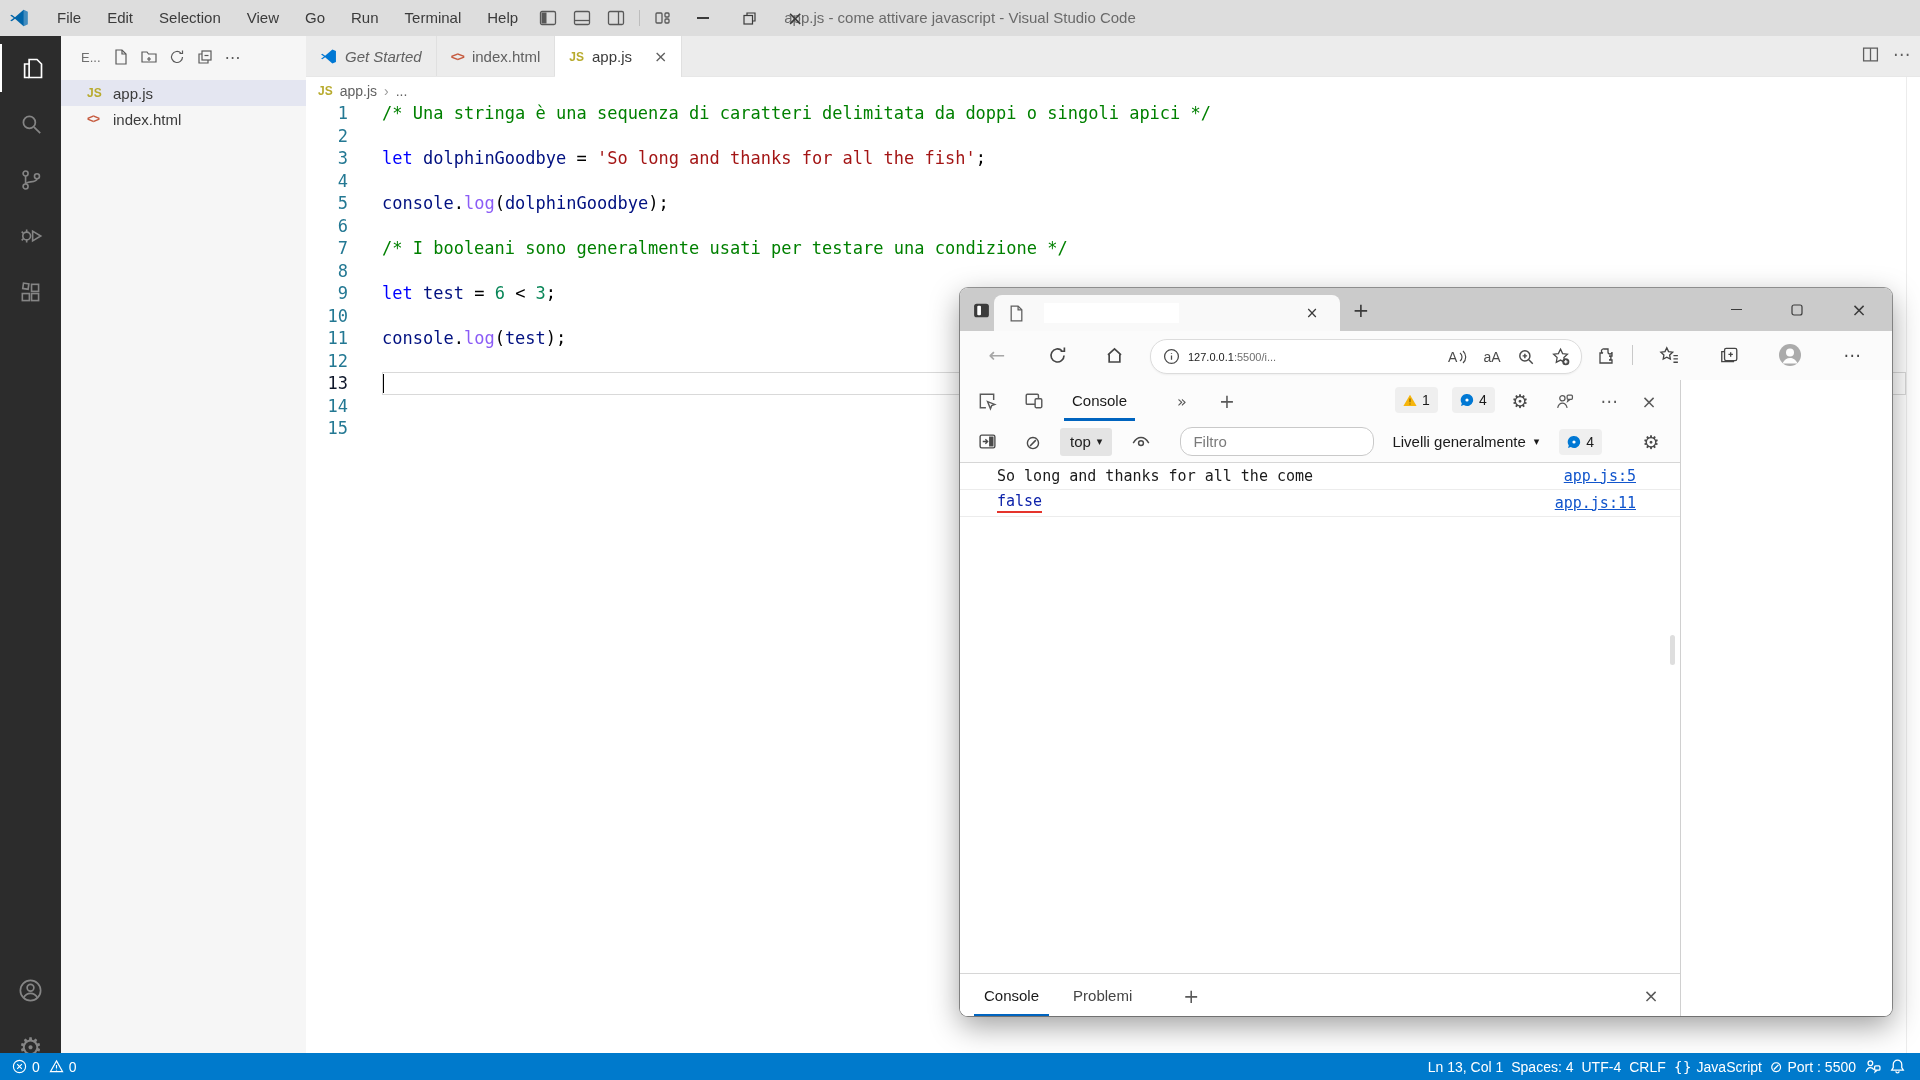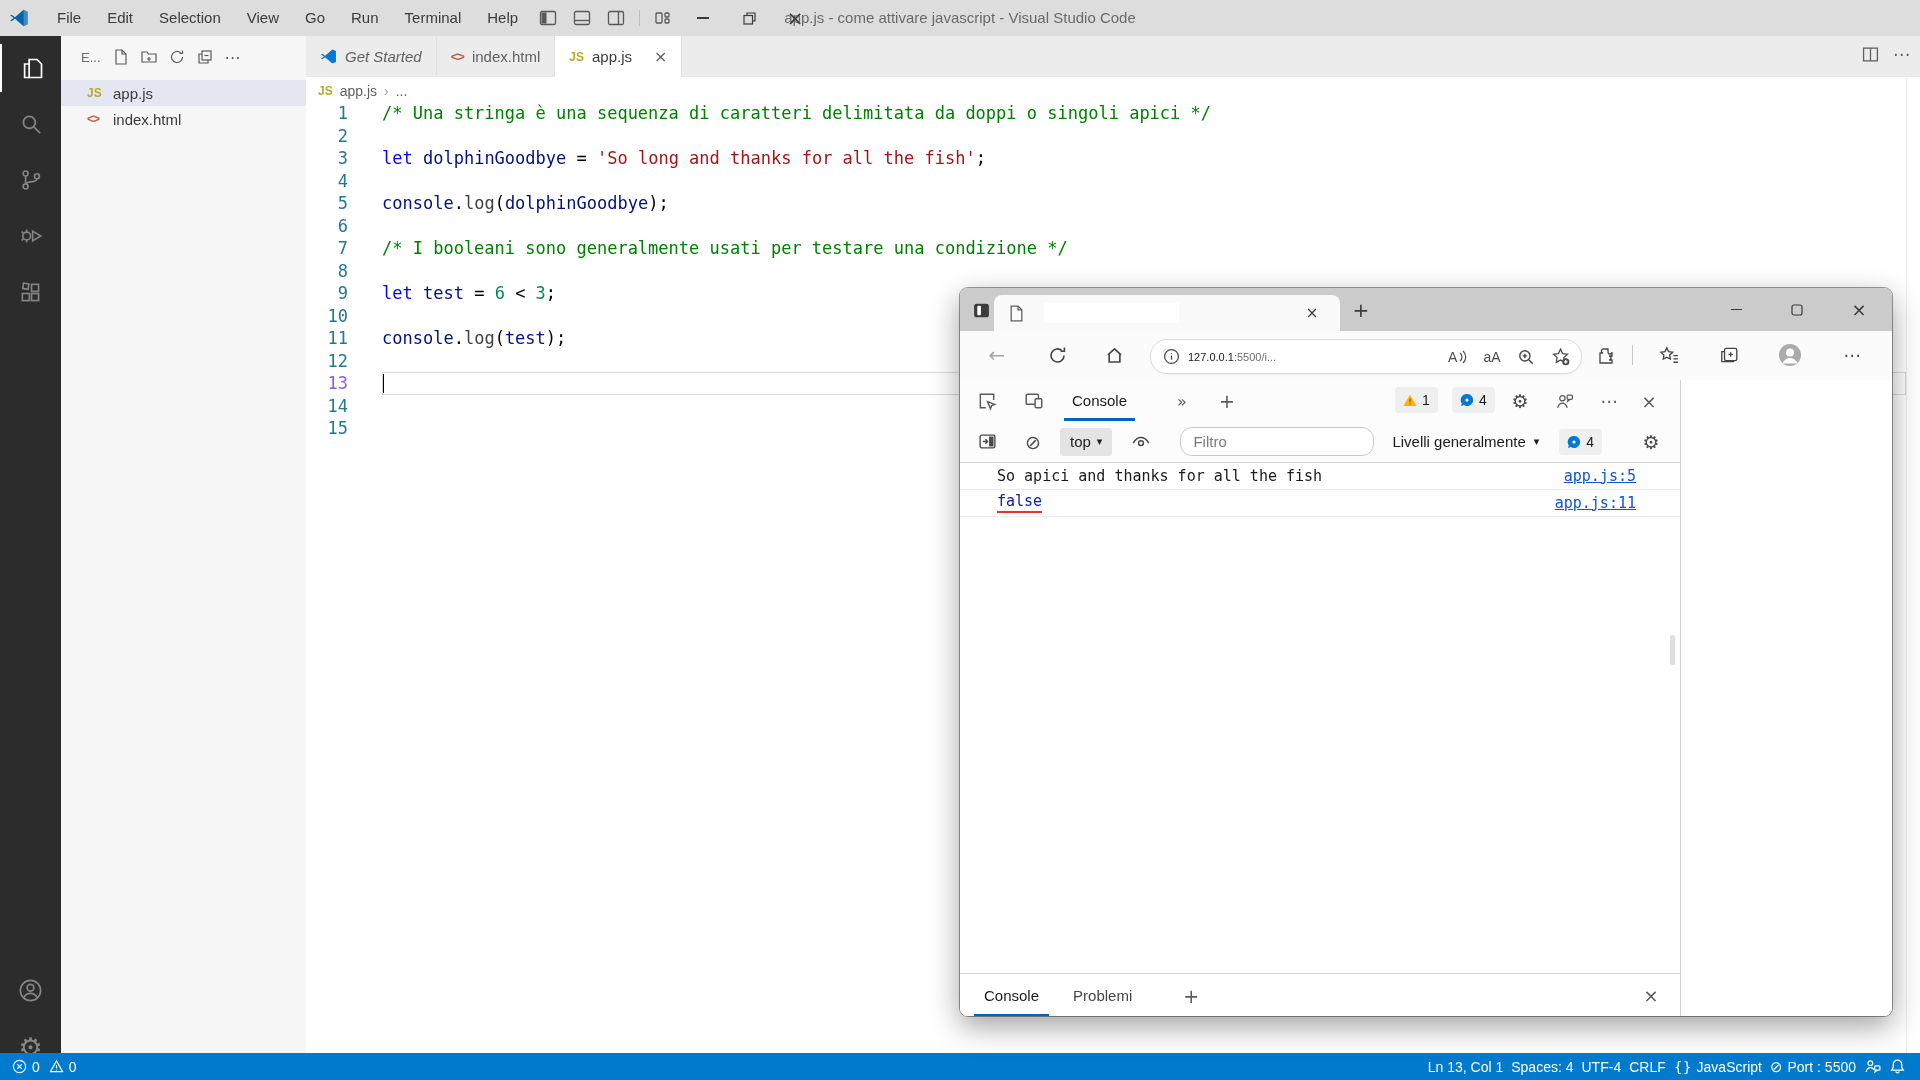--- a/index.html
+++ b/index.html
@@ -41,24 +41,24 @@
   .etab .tclose{margin-left:14px;font-size:16px;color:#616161;}
   #ed-actions{position:absolute;right:10px;top:44px;display:flex;gap:14px;color:#5F5F5F;z-index:2;}
 
   
   #editor-bg{left:306px;top:77px;width:1614px;height:976px;background:#FFFFFF;}
   #breadcrumb{left:318px;top:80px;height:22px;display:flex;align-items:center;gap:7px;font-size:14px;color:#616161;}
   #code-lines{left:306px;top:102px;width:1600px;}
   .code-line{height:22.5px;display:flex;align-items:center;font-family:"DejaVu Sans Mono",monospace;font-size:17px;}
   .code-line .gutter{width:42px;text-align:right;margin-right:34px;color:#237893;flex:none;}
   .code-line .code-text{flex:1;position:relative;white-space:pre;height:100%;display:flex;align-items:center;}
-  .code-line.current .gutter{color:#8b5cf6;}
+  .code-line.current .gutter{color:#0f172a;}
   .code-line.current .code-text::after{content:"";position:absolute;inset:0;border:1px solid #D9D9D9;pointer-events:none;}
   .cursor{position:absolute;left:0;top:2px;bottom:2px;width:1.5px;background:#000;}
-  .tk-c{color:#008000;} .tk-k{color:#0000FF;} .tk-v{color:#001080;} .tk-f{color:#404040;}
+  .tk-c{color:#008000;} .tk-k{color:#0000FF;} .tk-v{color:#001080;} .tk-f{color:#8b5cf6;}
   .tk-s{color:#A31515;} .tk-n{color:#098658;} .tk-p{color:#000000;}
   #ed-scroll-line{left:1906px;top:77px;width:1px;height:976px;background:#ECECEC;}
 
   
   #statusbar{left:0;top:1053px;width:1920px;height:27px;background:#007ACC;color:#fff;display:flex;align-items:center;font-size:14px;}
   #sb-left{display:flex;align-items:center;gap:5px;margin-left:12px;}
   #sb-right{margin-left:auto;display:flex;align-items:center;gap:8px;margin-right:14px;}
   #sb-right .it{display:flex;align-items:center;gap:5px;}
 
   
@@ -578,21 +578,21 @@
           <svg width="14" height="14" viewBox="0 0 14 14">
               <path d="M7 1a6 6 0 1 1-3.2 11L1 13l.8-2.6A6 6 0 0 1 7 1z" fill="#0078D4"></path>
               <circle cx="7" cy="7" r="1.6" fill="#fff"></circle>
             </svg>
           <span>4</span>
         </div>
         <div class="ico glyph" style="width:26px;height:26px;margin-left:auto;margin-right:16px;font-size:19px;color:#4A4A4A;">⚙</div>
       </div>
 
       <div class="ab msgrow" style="top:82px;">
-        <span class="mtxt">So apici and thanks for all the fish</span>
+        <span class="mtxt">So long and thanks for all the come</span>
         <span class="msrc">app.js:5</span>
       </div>
       <div class="ab msgrow" style="top:109px;">
         <span class="mtxt boolval">false</span>
         <span class="msrc">app.js:11</span>
       </div>
 
       <div class="ab" id="dt-scrollnub"></div>
 
       <div class="ab" id="dt-drawer">

